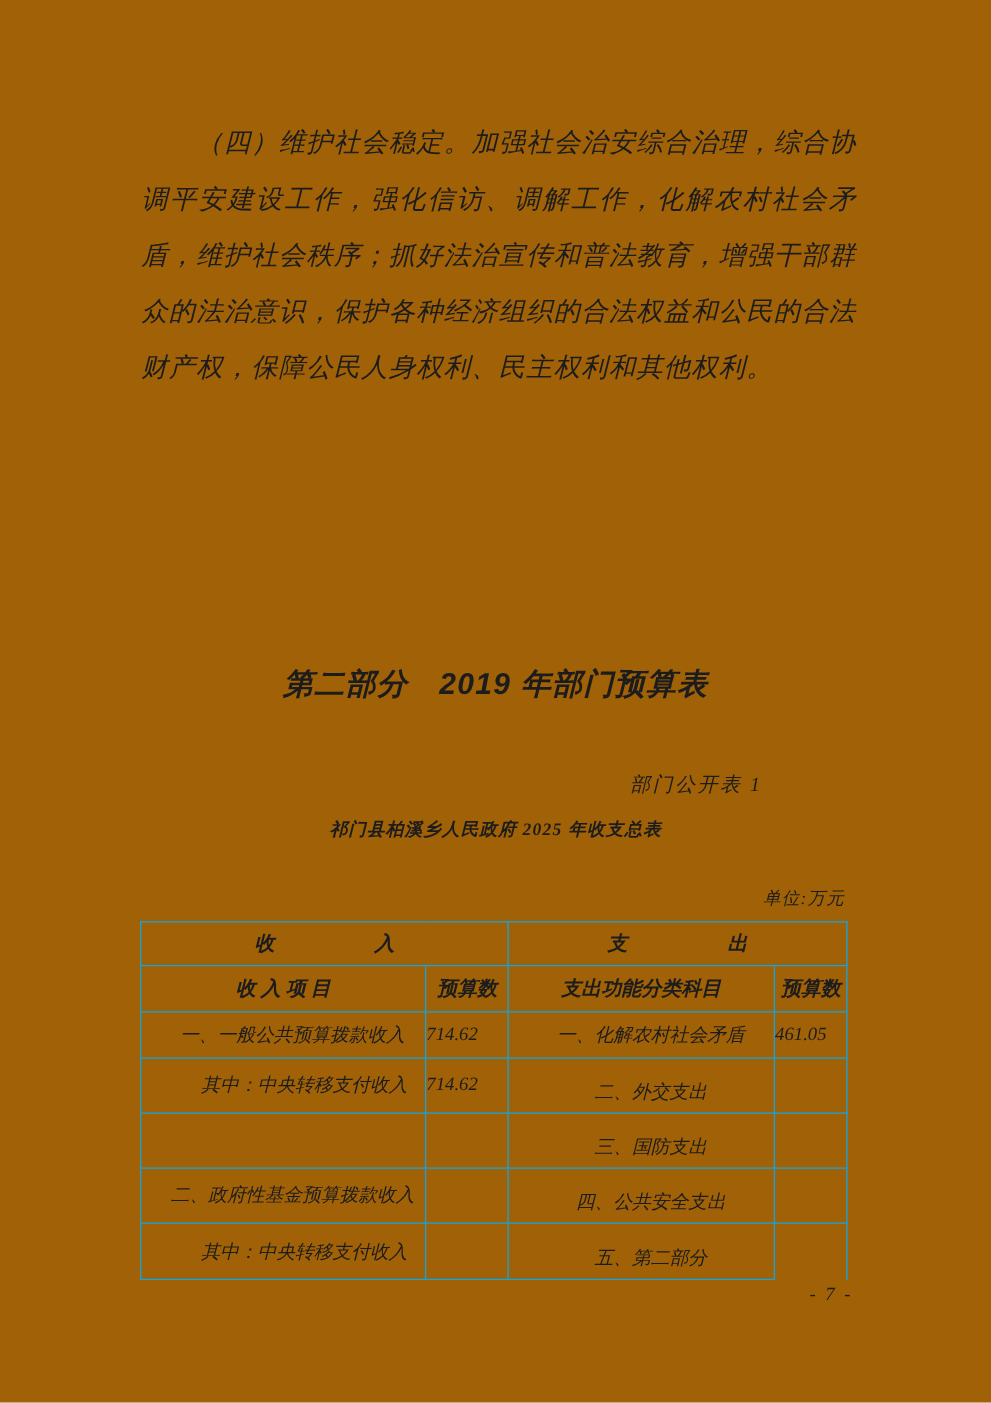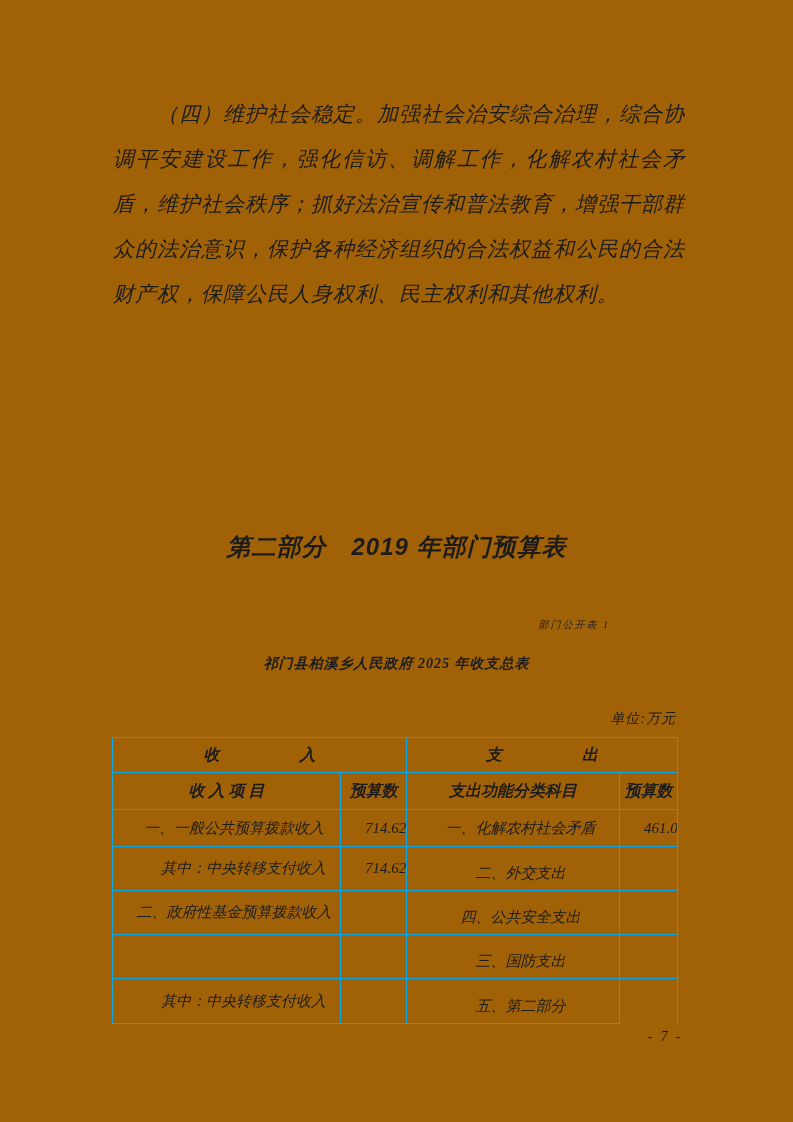--- a/index.html
+++ b/index.html
@@ -35,21 +35,21 @@
     text-align: center;
     font-family: "Liberation Sans", "DejaVu Sans", sans-serif;
     font-size: 24px;
     font-weight: bold;
     letter-spacing: 1px;
   }
   .table-label {
     position: absolute;
     top: 618px;
     right: 183px;
-    font-size: 10px;
+    font-size: 16px;
     letter-spacing: 2px;
   }
   .table-title {
     position: absolute;
     left: 0;
     top: 655px;
     width: 100%;
     margin: 0;
     text-align: center;
     font-size: 14px;
@@ -84,21 +84,21 @@
     font-weight: bold;
     font-size: 16px;
     text-align: center;
   }
   .budget-table tr.group-row td    { height: 34px; }
   .budget-table tr.col-header-row td { height: 36px; }
   .budget-table tr.data-row td     { height: 36px; }
   .budget-table tr.last-row td     { height: 37px; }
   .budget-table td.item { text-align: center;  padding-left: 15px;  }
   .budget-table td.sub  { text-align: right; padding-right: 14px; }
-  .budget-table td.num  { text-align: left; padding-right: 6px; padding-left: 24px; }
+  .budget-table td.num  { text-align: left; padding-right: 6px; }
   .budget-table td.low  { vertical-align: bottom; padding-bottom: 7px; }
   
   .budget-table tr.last-row td.cut { border-bottom: none; }
   .page-number {
     position: absolute;
     top: 1028px;
     left: 620px;
     width: 90px;
     text-align: center;
     font-size: 15px;
@@ -144,29 +144,29 @@
         <td class="item">一、化解农村社会矛盾</td>
         <td class="num">461.05</td>
       </tr>
       <tr class="data-row">
         <td class="sub">其中：中央转移支付收入</td>
         <td class="num">714.62</td>
         <td class="item low">二、外交支出</td>
         <td class="num low"></td>
       </tr>
       <tr class="data-row">
+        <td class="item"></td>
+        <td class="num"></td>
+        <td class="item low">三、国防支出</td>
+        <td class="num low"></td>
+      </tr>
+      <tr class="data-row">
         <td class="item">二、政府性基金预算拨款收入</td>
         <td class="num"></td>
         <td class="item low">四、公共安全支出</td>
-        <td class="num low"></td>
-      </tr>
-      <tr class="data-row">
-        <td class="item"></td>
-        <td class="num"></td>
-        <td class="item low">三、国防支出</td>
         <td class="num low"></td>
       </tr>
       <tr class="data-row last-row">
         <td class="sub">其中：中央转移支付收入</td>
         <td class="num"></td>
         <td class="item low">五、第二部分</td>
         <td class="num low cut"></td>
       </tr>
     </tbody>
   </table>

